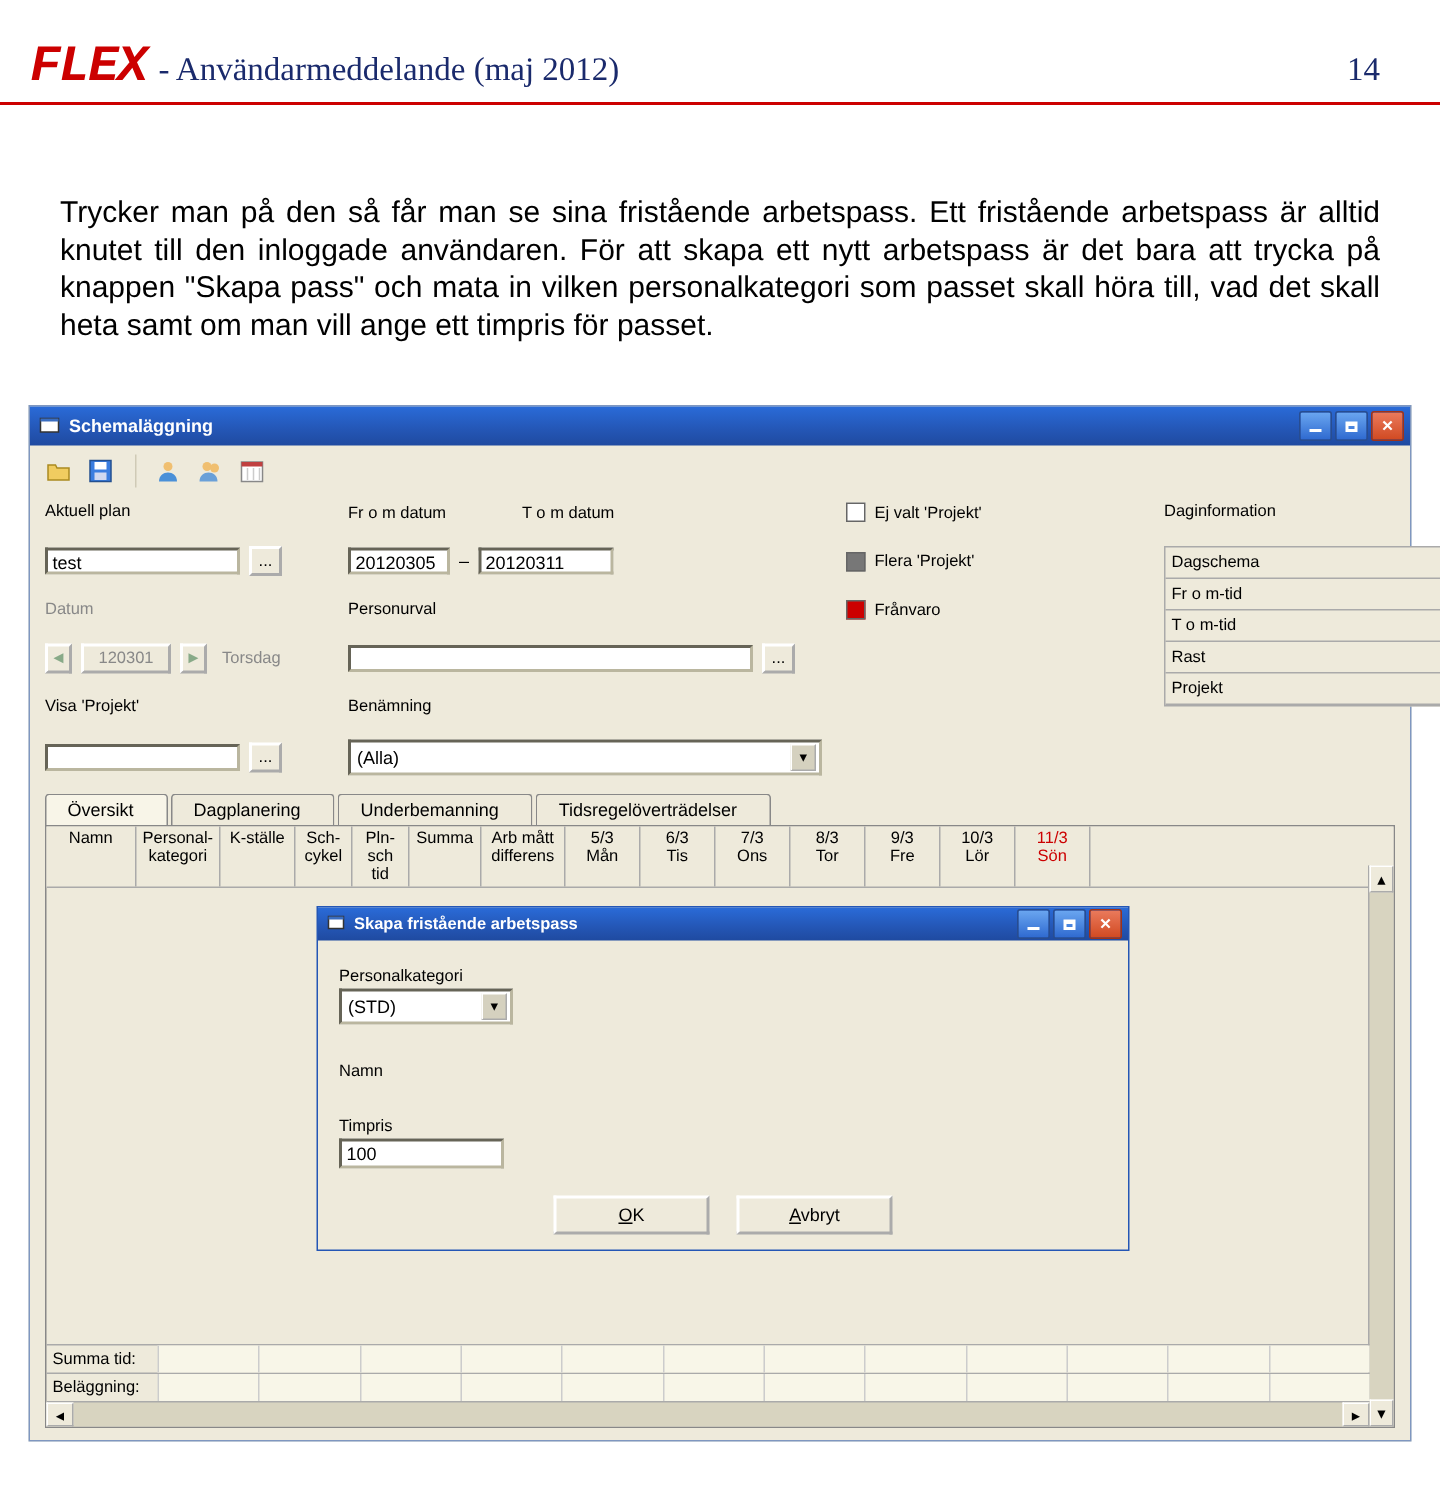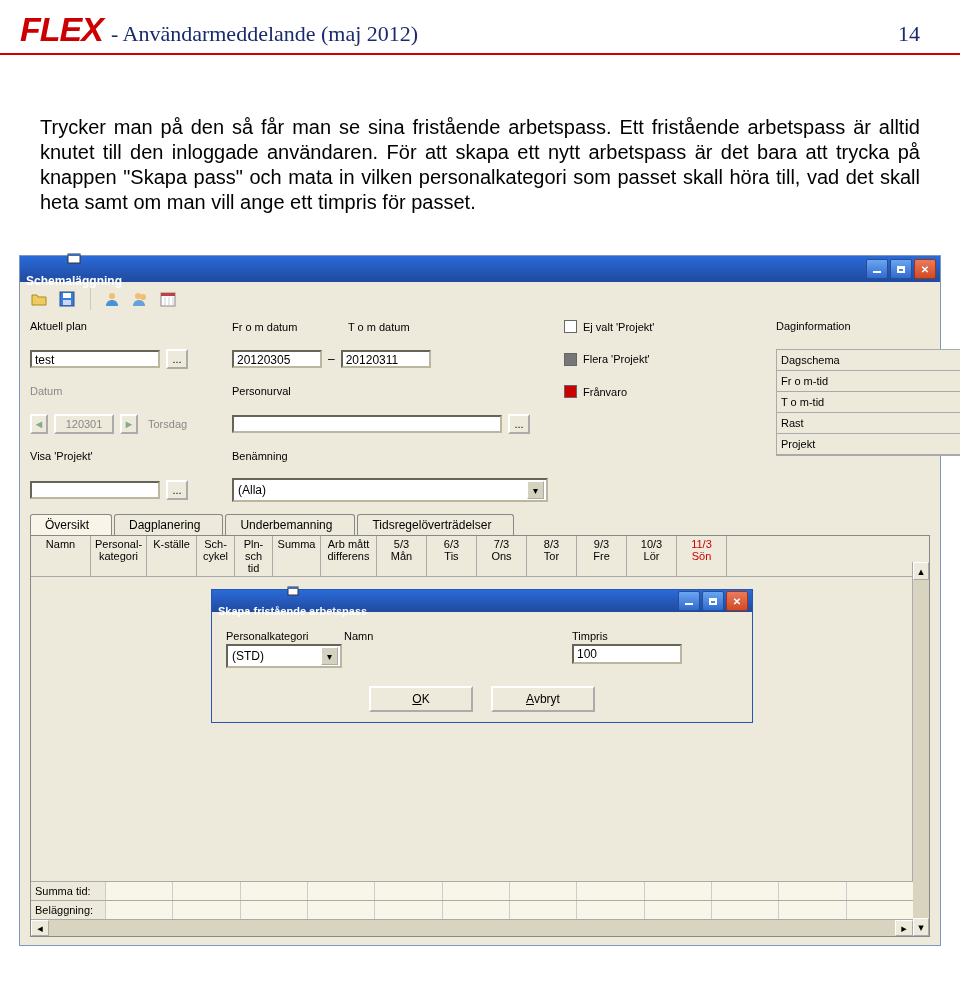--- a/index.html
+++ b/index.html
@@ -13,26 +13,27 @@
   .doc-header {
     display: flex;
     align-items: baseline;
     justify-content: space-between;
     padding: 10px 40px 4px 20px;
     border-bottom: 2px solid #c00;
     margin-bottom: 60px;
   }
   .doc-header-left { display: flex; align-items: baseline; gap: 8px; }
   .logo {
-    font-family: Liberation Sans, sans-serif;
+    font-family: Liberation Mono, monospace;
     font-style: italic;
     font-weight: 900;
     font-size: 34px;
     color: #c00;
     letter-spacing: -1px;
+    margin-top: 16px;
   }
   .brand {
     font-family: Georgia, 'Times New Roman', serif;
     font-style: italic;
     font-weight: bold;
     font-size: 26px;
     color: #1a2a6c;
   }
   .subtitle {
     font-family: Georgia, 'Times New Roman', serif;
@@ -62,21 +63,21 @@
     height: 26px;
     background: linear-gradient(to bottom, #2a6bd8, #2456b5 60%, #1f4aa0);
     display: flex;
     align-items: center;
     justify-content: space-between;
     color: #fff;
     padding: 0 4px 0 6px;
     font-size: 12px;
     font-weight: bold;
   }
-  .titlebar-left { display: flex; align-items: center; gap: 6px; flex-direction: column; }
+  .titlebar-left { display: flex; align-items: center; gap: 6px; }
   .ctl-btns { display: flex; gap: 2px; }
   .ctl-btn {
     width: 20px; height: 18px;
     background: linear-gradient(to bottom, #6aa6f0, #2f6ad0);
     border: 1px solid #284d90;
     color: #fff;
     font-size: 11px;
     font-weight: bold;
     display: flex; align-items: center; justify-content: center;
     border-radius: 2px;
@@ -220,21 +221,21 @@
   .dialog {
     position: absolute;
     left: 180px; top: 33px;
     width: 540px;
     background: #eeeadb;
     border: 1px solid #2456b5;
     margin-top: 20px;
   }
   .dialog .titlebar { height: 22px; font-size: 11px; }
   .dialog-body { padding: 18px 14px 10px 14px; font-size:12px; }
-  .field-row { display:flex; gap:8px; margin-bottom:18px; }
+  .field-row { display:flex; gap:25px; margin-bottom:18px;flex-direction:column; }
   .field-col { display:flex; flex-direction:column; gap:2px; }
   .sel { border:2px inset #bab69f; background:#fff; height:20px; padding:0 18px 0 4px; position:relative; display:inline-flex; align-items:center; font-size:12px; }
   .sel::after { content:"▾"; position:absolute; right:2px; top:1px; width:15px; height:16px; background:#d5d1bf; border:1px outset #fff; font-size:10px; display:flex; align-items:center; justify-content:center;}
   .dlg-btns { display:flex; gap:18px; justify-content:center; margin-top:4px; }
   .dlg-btn { width:100px; height:22px; border:2px outset #fff; background:#eeeadb; display:flex;align-items:center;justify-content:center; font-size:12px; }
   .u { text-decoration: underline; }
 
 </style>
 </head>
 <body>
@@ -319,21 +320,21 @@
       <span class="legend-sq leg-w"></span>
       <span class="lbl">Ej valt 'Projekt'</span>
     </div>
     <div class="col-d lbl">Daginformation</div>
 
     <div class="col-a row">
       <span class="sunken" style="width:130px">test</span>
       <span class="flatbtn" style="width:22px">...</span>
     </div>
     <div class="col-b row">
-      <span class="sunken" style="width:90px">20120305</span>
+      <span class="sunken" style="width:68px">20120305</span>
       <span>–</span>
       <span class="sunken" style="width:90px">20120311</span>
     </div>
     <div class="col-c row">
       <span class="legend-sq leg-g"></span>
       <span class="lbl">Flera 'Projekt'</span>
     </div>
     <div class="col-d" style="grid-row: span 5;">
       <div class="daginfo">
         <div class="daginfo-row">Dagschema</div>

